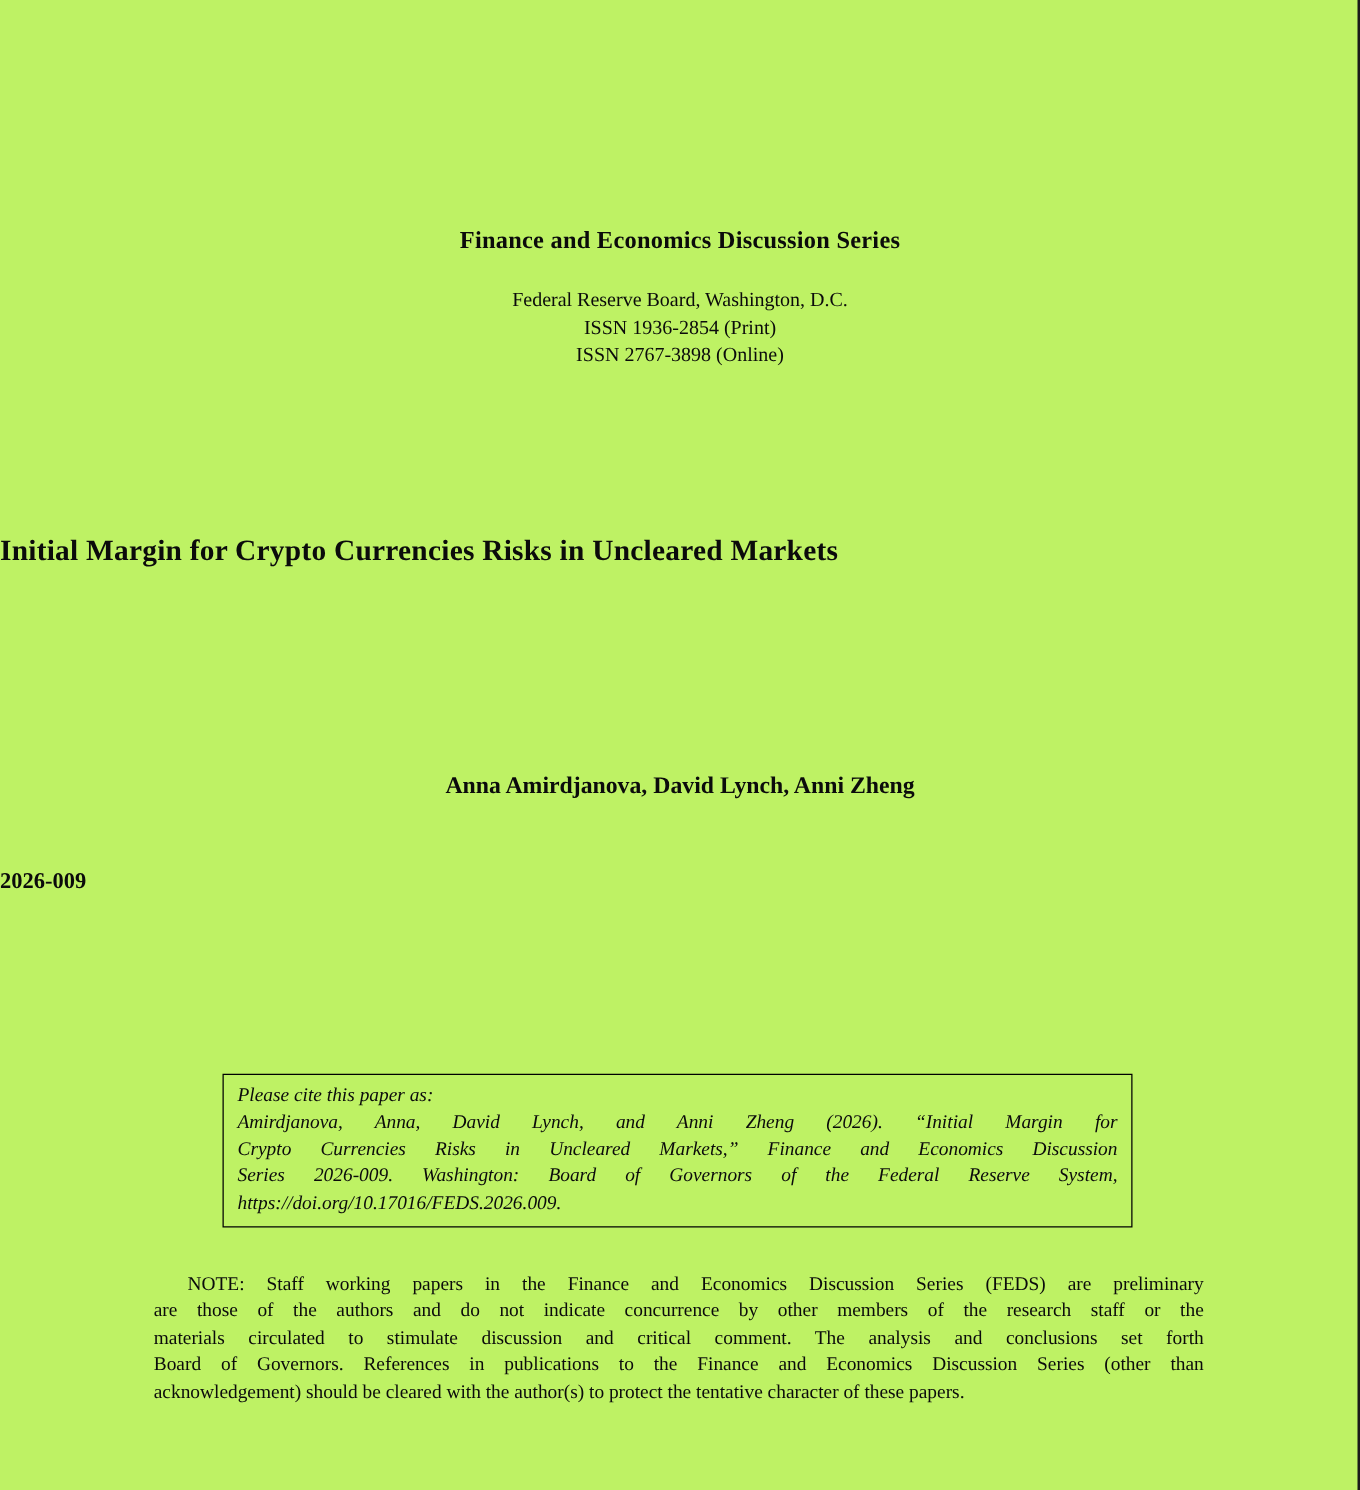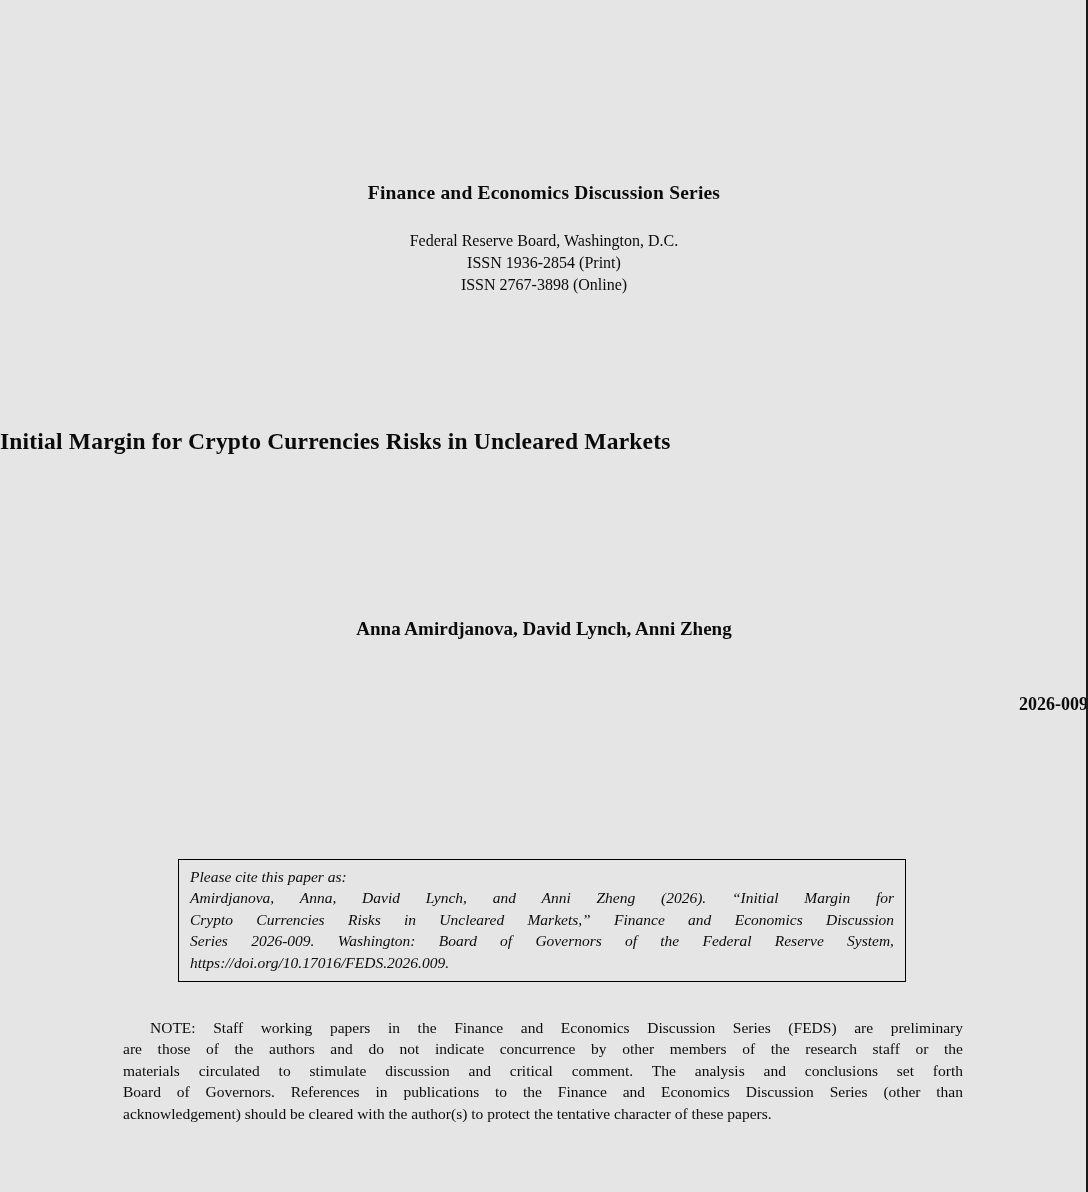--- a/index.html
+++ b/index.html
@@ -11,21 +11,21 @@
     width: 1088px;
     height: 1192px;
     position: relative;
     overflow: hidden;
     font-family: "Liberation Serif", "DejaVu Serif", serif;
     color: #0b0b0b;
   }
   .page {
     position: absolute;
     inset: 0;
-    background: #e5e5e5;
+    background: #bef264;
   }
   .right-edge {
     position: absolute;
     top: 0;
     right: 0;
     width: 2px;
     height: 1192px;
     background: #1a1a1a;
   }
   .series-title {
@@ -64,21 +64,21 @@
     width: 100%;
     text-align: center;
     font-weight: bold;
     font-size: 19px;
   }
   .paper-number {
     position: absolute;
     top: 694px;
     left: 0;
     width: 100%;
-    text-align: right;
+    text-align: left;
     font-weight: bold;
     font-size: 18px;
   }
   .citation-box {
     position: absolute;
     left: 178px;
     top: 859px;
     width: 728px;
     box-sizing: border-box;
     border: 1.5px solid #000000;

